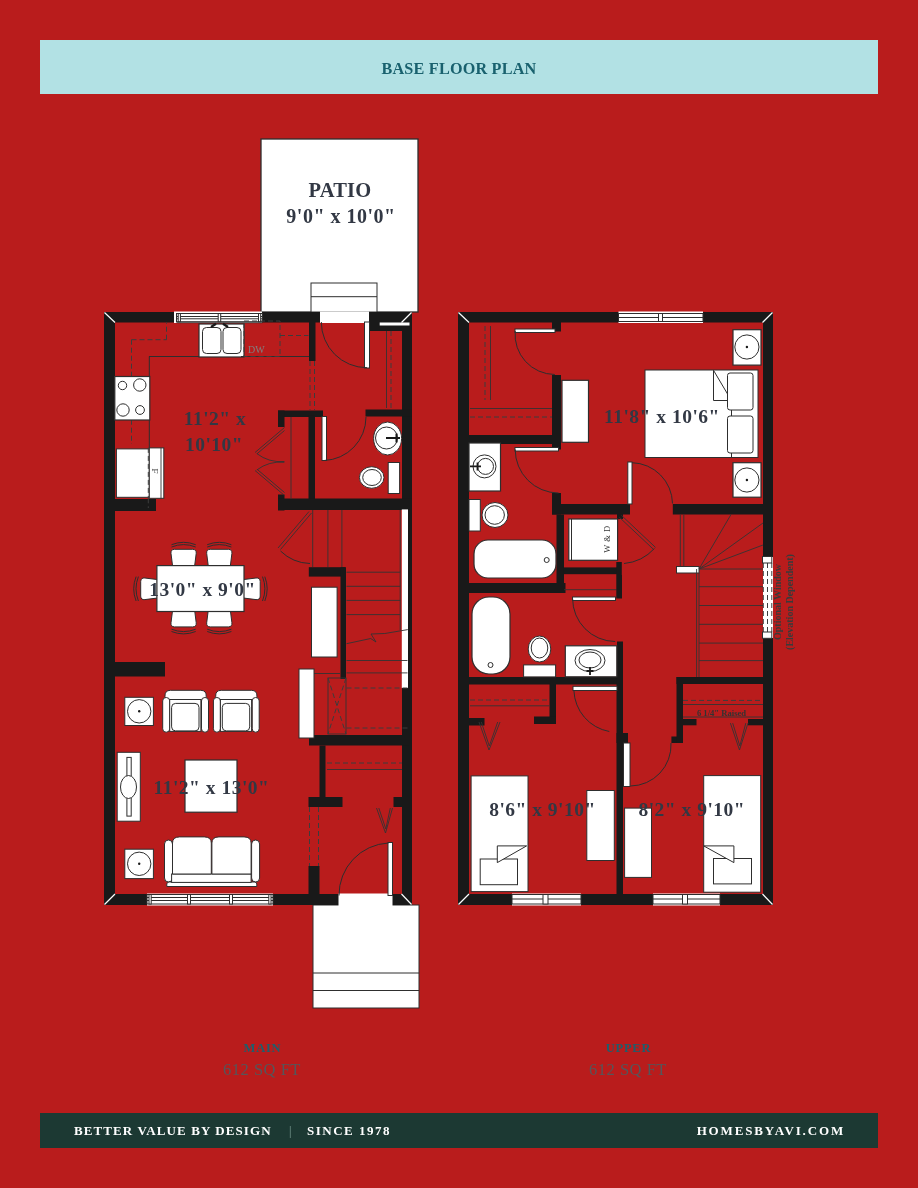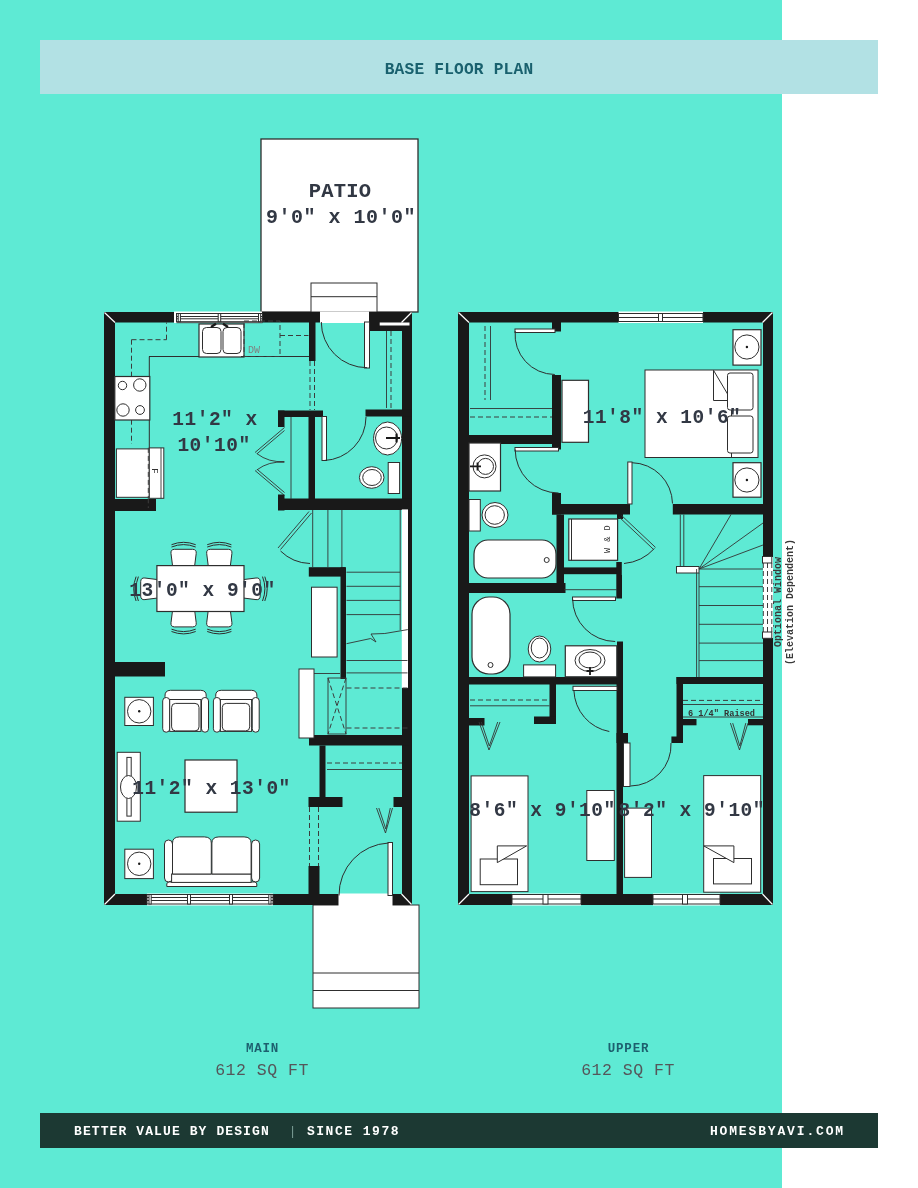--- a/index.html
+++ b/index.html
@@ -1,16 +1,16 @@
 <!DOCTYPE html>
 <html><head>
 <meta charset="utf-8">
 <style>
   html,body{margin:0;padding:0;background:#ffffff;}
-  .page{width:782px;height:1188px;position:relative;background:#5eead4;font-family:Liberation Mono, monospace;}
+  .page{width:918px;height:1188px;position:relative;background:#b91c1c;font-family:Liberation Serif, serif;}
   svg{position:absolute;left:0;top:0;}
   .w{fill:#191919;stroke:none;}
   .ln{stroke:#2e2e2e;stroke-width:1;fill:none;}
   .lt{stroke:#333333;stroke-width:0.9;fill:none;}
   .ds{stroke:#3c3c3c;stroke-width:1;fill:none;stroke-dasharray:5 3;}
   .wh{fill:#ffffff;stroke:none;}
   .leaf{fill:#ffffff;stroke:#2e2e2e;stroke-width:1;}
   .fur{fill:#ffffff;stroke:#2e2e2e;stroke-width:1.2;}
   .furl{fill:#ffffff;stroke:#2e2e2e;stroke-width:1;}
   .dim{font-weight:bold;font-size:19.5px;fill:#323844;letter-spacing:0.5px;}

